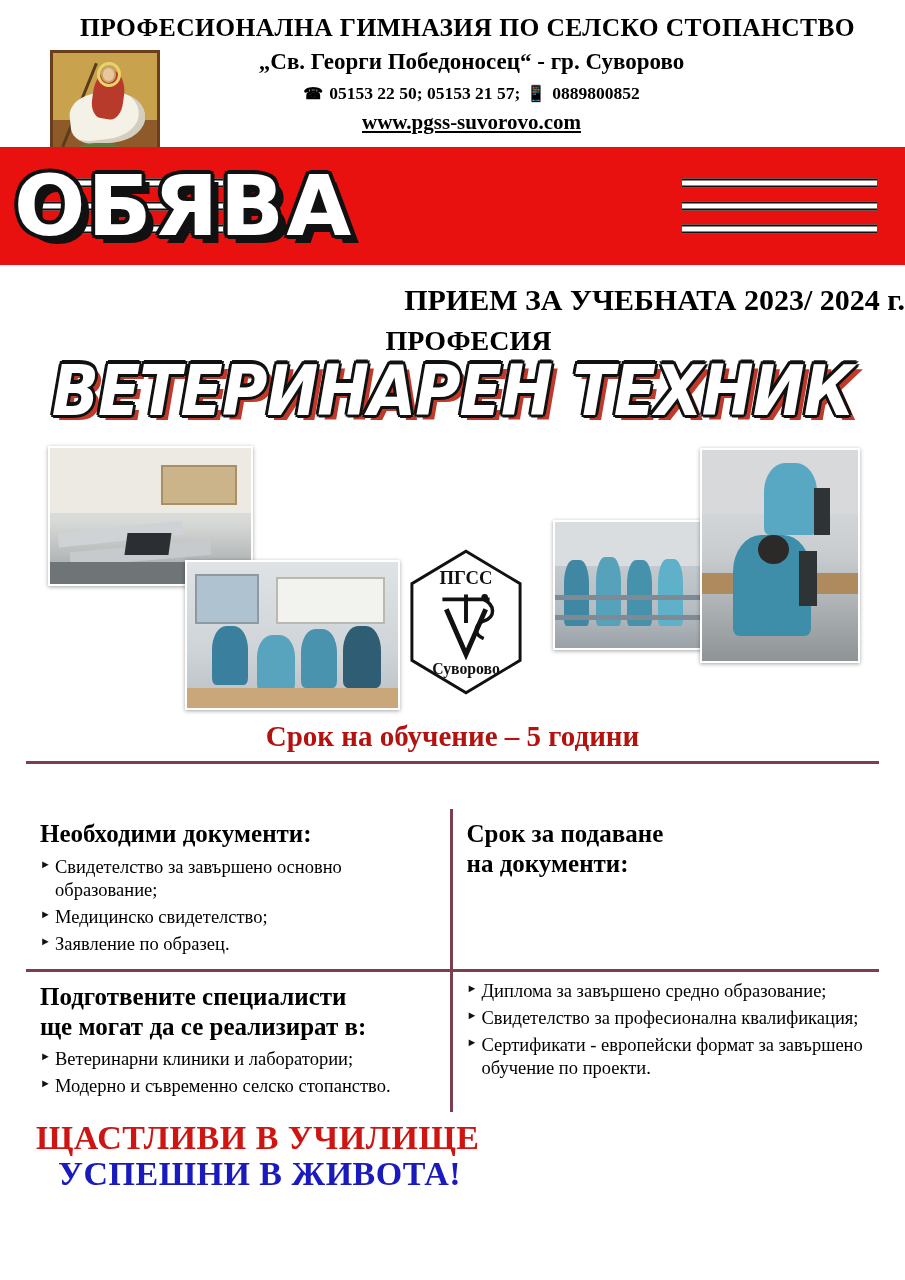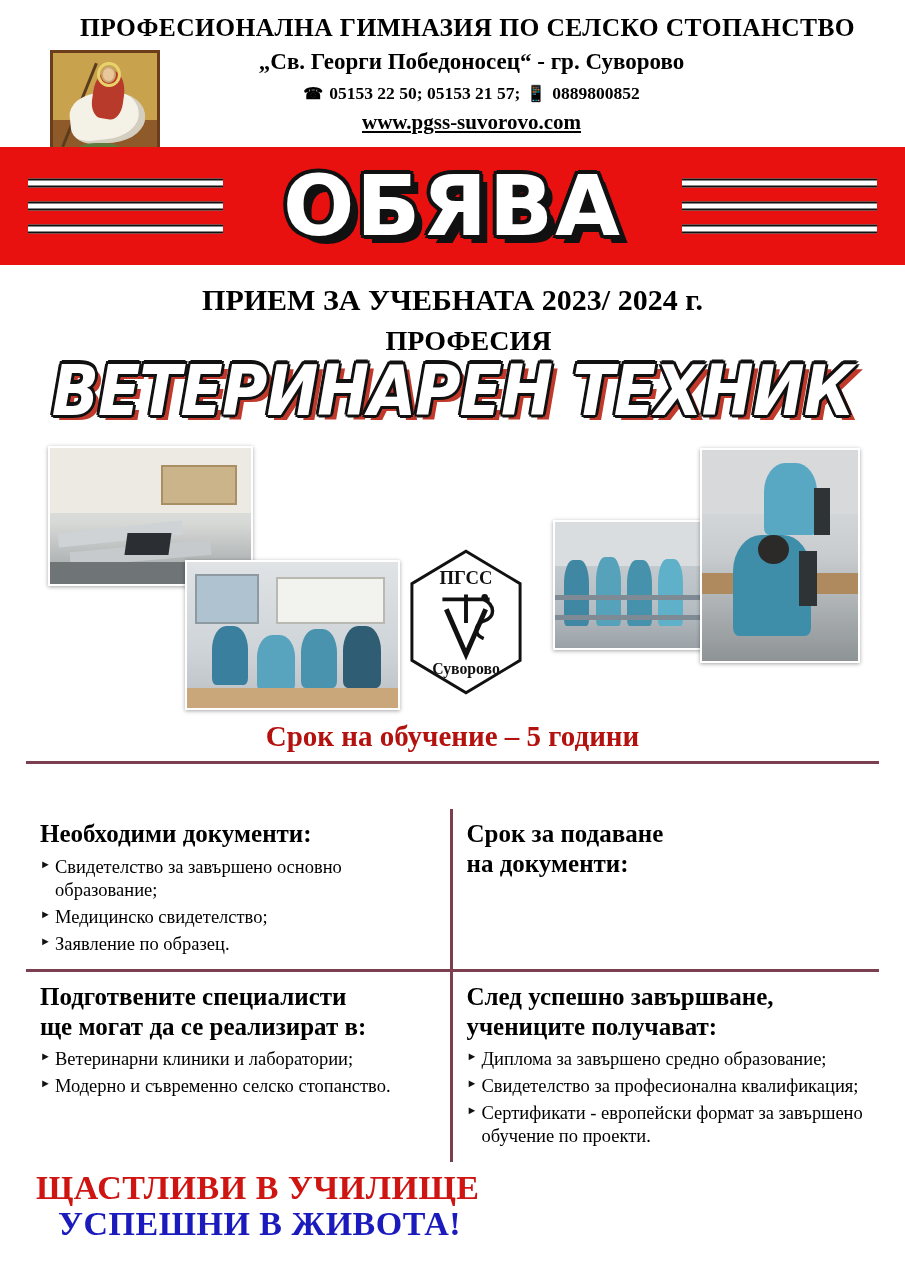--- a/index.html
+++ b/index.html
@@ -103,21 +103,20 @@
     background:#5e7a3c; border-radius:50% 40% 30% 60%;
   }
 
   
   .banner {
     background: #e8110f;
     height: 118px;
     position: relative;
     display: flex;
     align-items: center;
-    justify-content: center;
     overflow: hidden;
   }
   .banner-lines {
     position: absolute;
     top: 50%;
     transform: translateY(-50%);
     display: flex;
     flex-direction: column;
     gap: 14px;
     width: 195px;
@@ -142,21 +141,21 @@
       3px 3px 0 #111, -3px 3px 0 #111, 3px -3px 0 #111, -3px -3px 0 #111,
       8px 8px 0 #111;
     line-height: 1;
     position: relative;
     z-index: 2;
     padding: 0 14px;
   }
 
   
   .admission {
-    text-align: center;
+    text-align: right;
     font-family: "Liberation Serif", serif;
     font-weight: bold;
     font-size: 30px;
     margin: 18px 0 8px 0;
   }
   .profession-label {
     text-align: center;
     font-family: "Liberation Serif", serif;
     font-weight: bold;
     font-size: 28px;
@@ -471,24 +470,20 @@
       <h3>
         <span>Подготвените специалисти</span><br>
         <span>ще могат да се реализират в:</span>
       </h3>
       <ul class="bullets">
         <li>Ветеринарни клиники и лаборатории;</li>
         <li>Модерно и съвременно селско стопанство.</li>
       </ul>
     </div>
     <div class="cell">
-      <h3>
-        <span>След успешно завършване,</span><br>
-        <span>учениците получават:</span>
-      </h3>
       <ul class="bullets">
         <li>Диплома за завършено средно образование;</li>
         <li>Свидетелство за професионална квалификация;</li>
         <li>Сертификати - европейски формат за завършено обучение по проекти.</li>
       </ul>
     </div>
   </div>
 </div>
 
 <div class="slogan">

